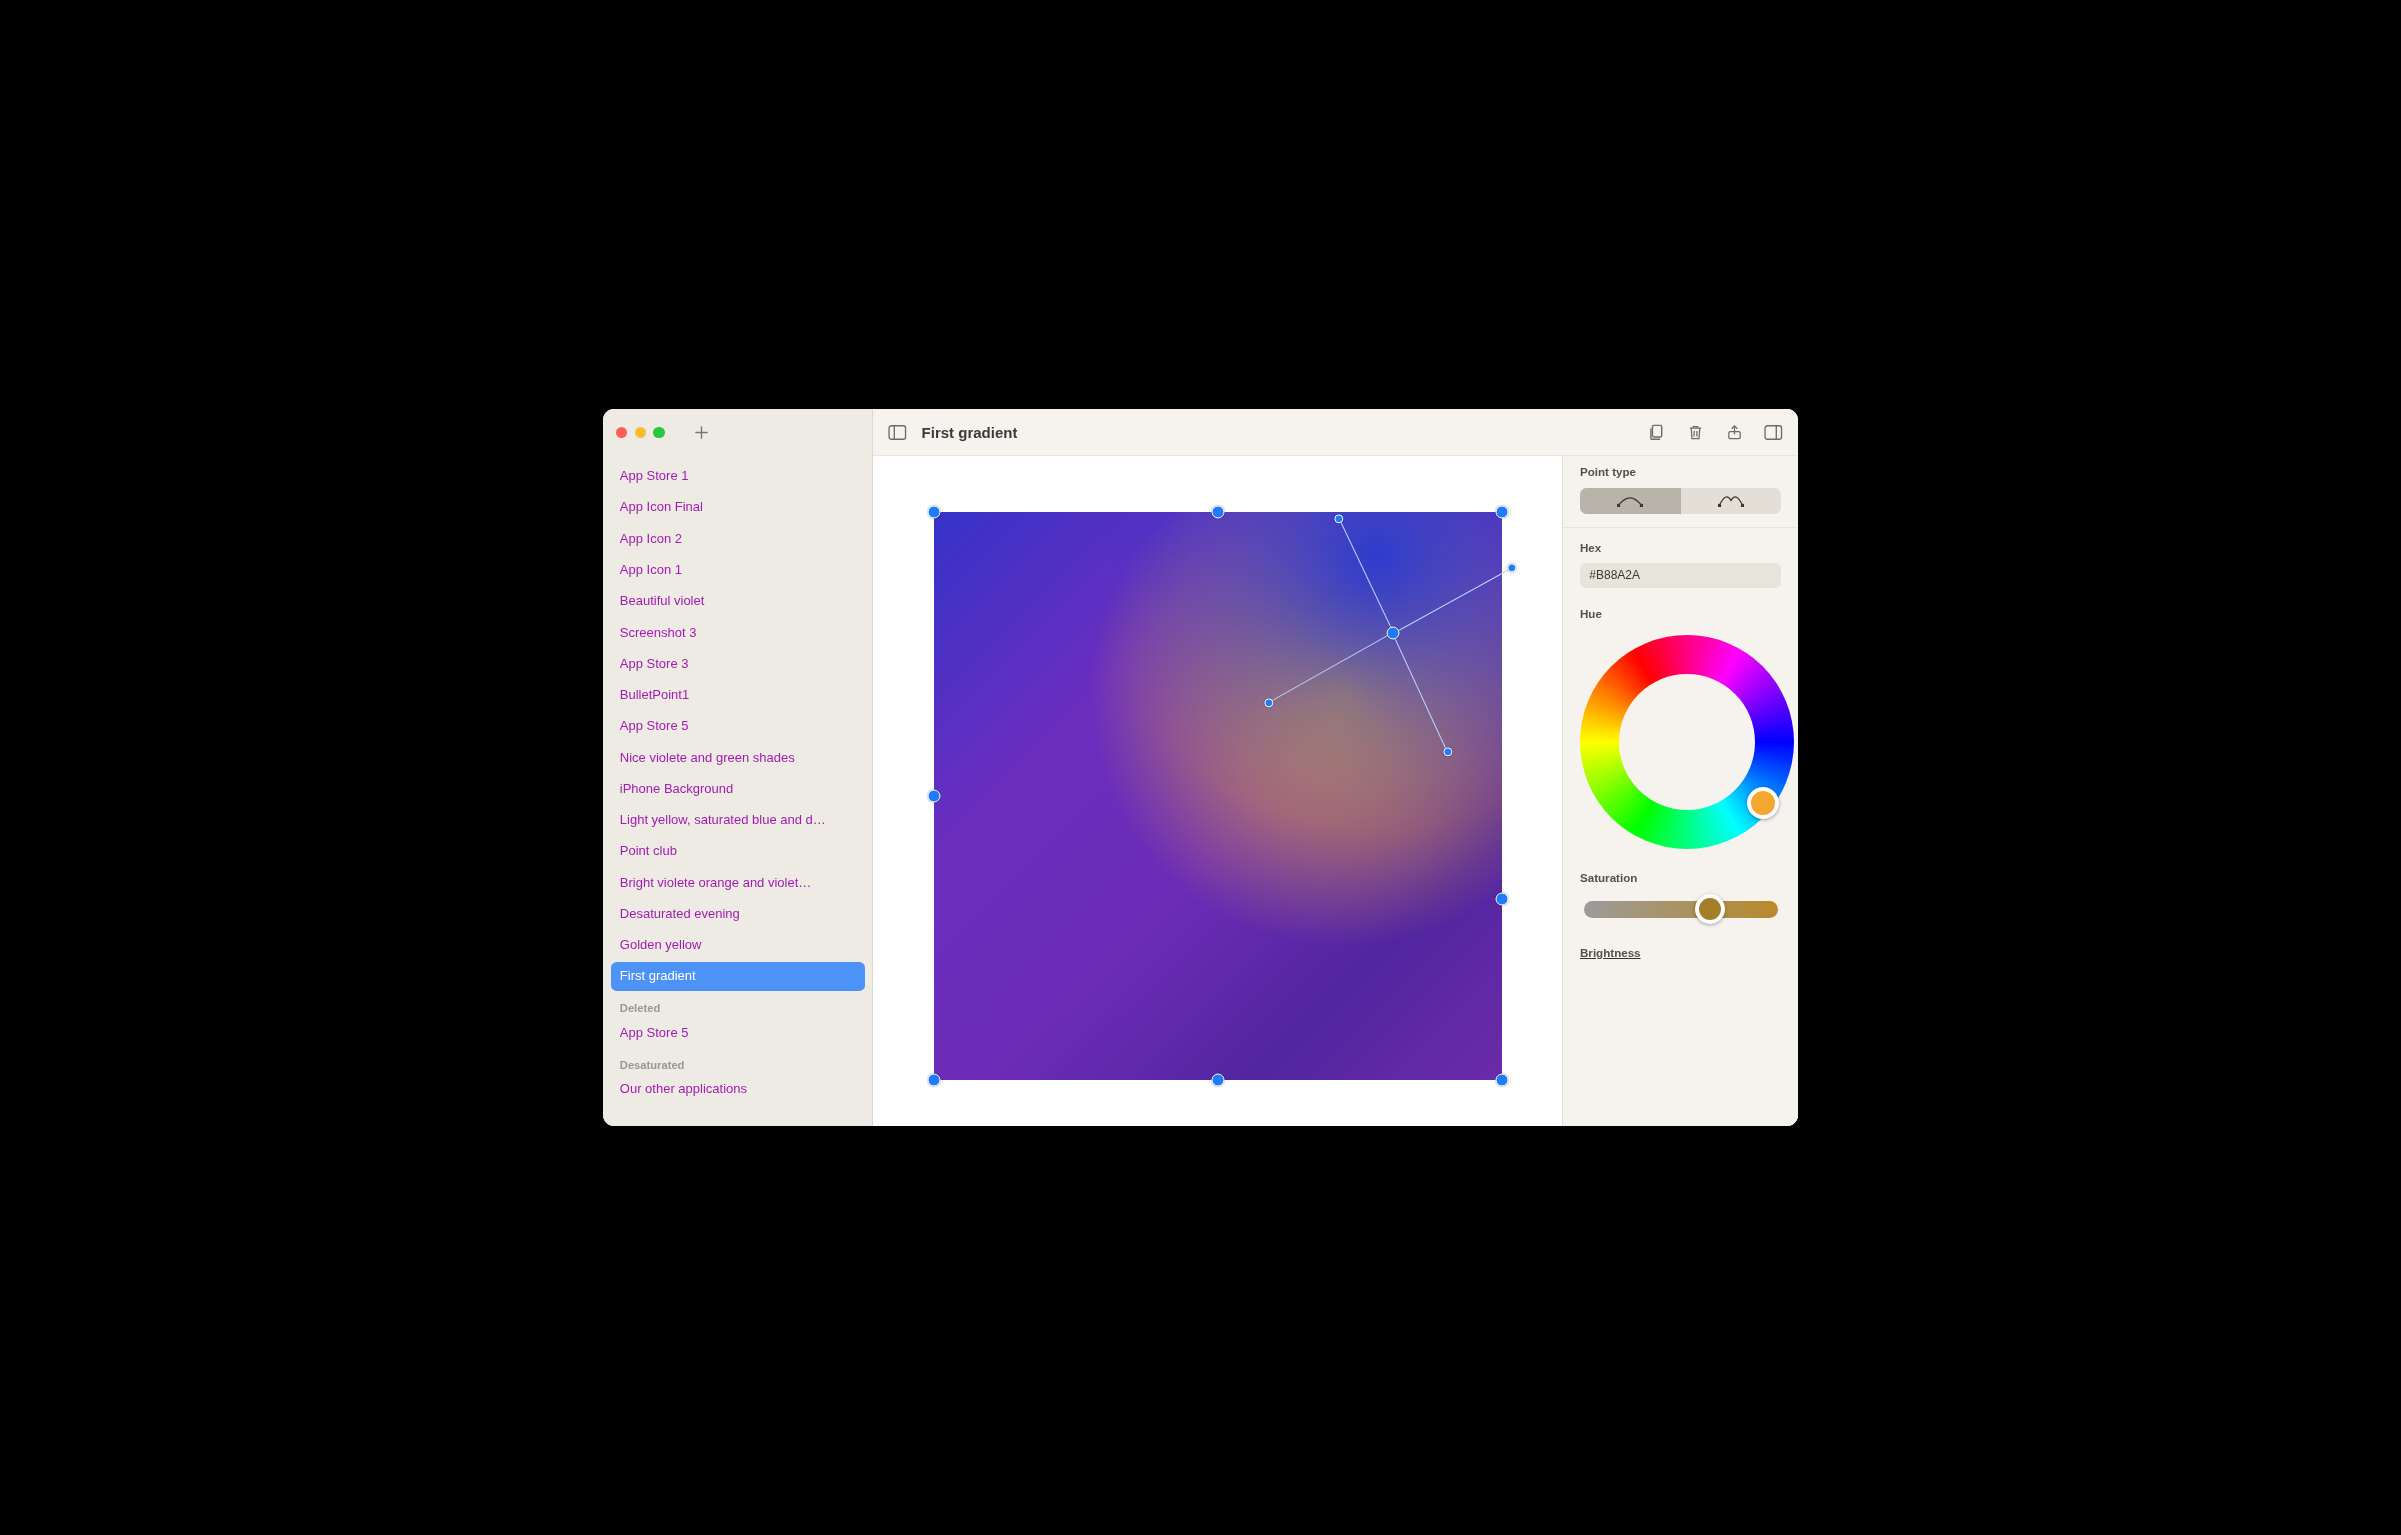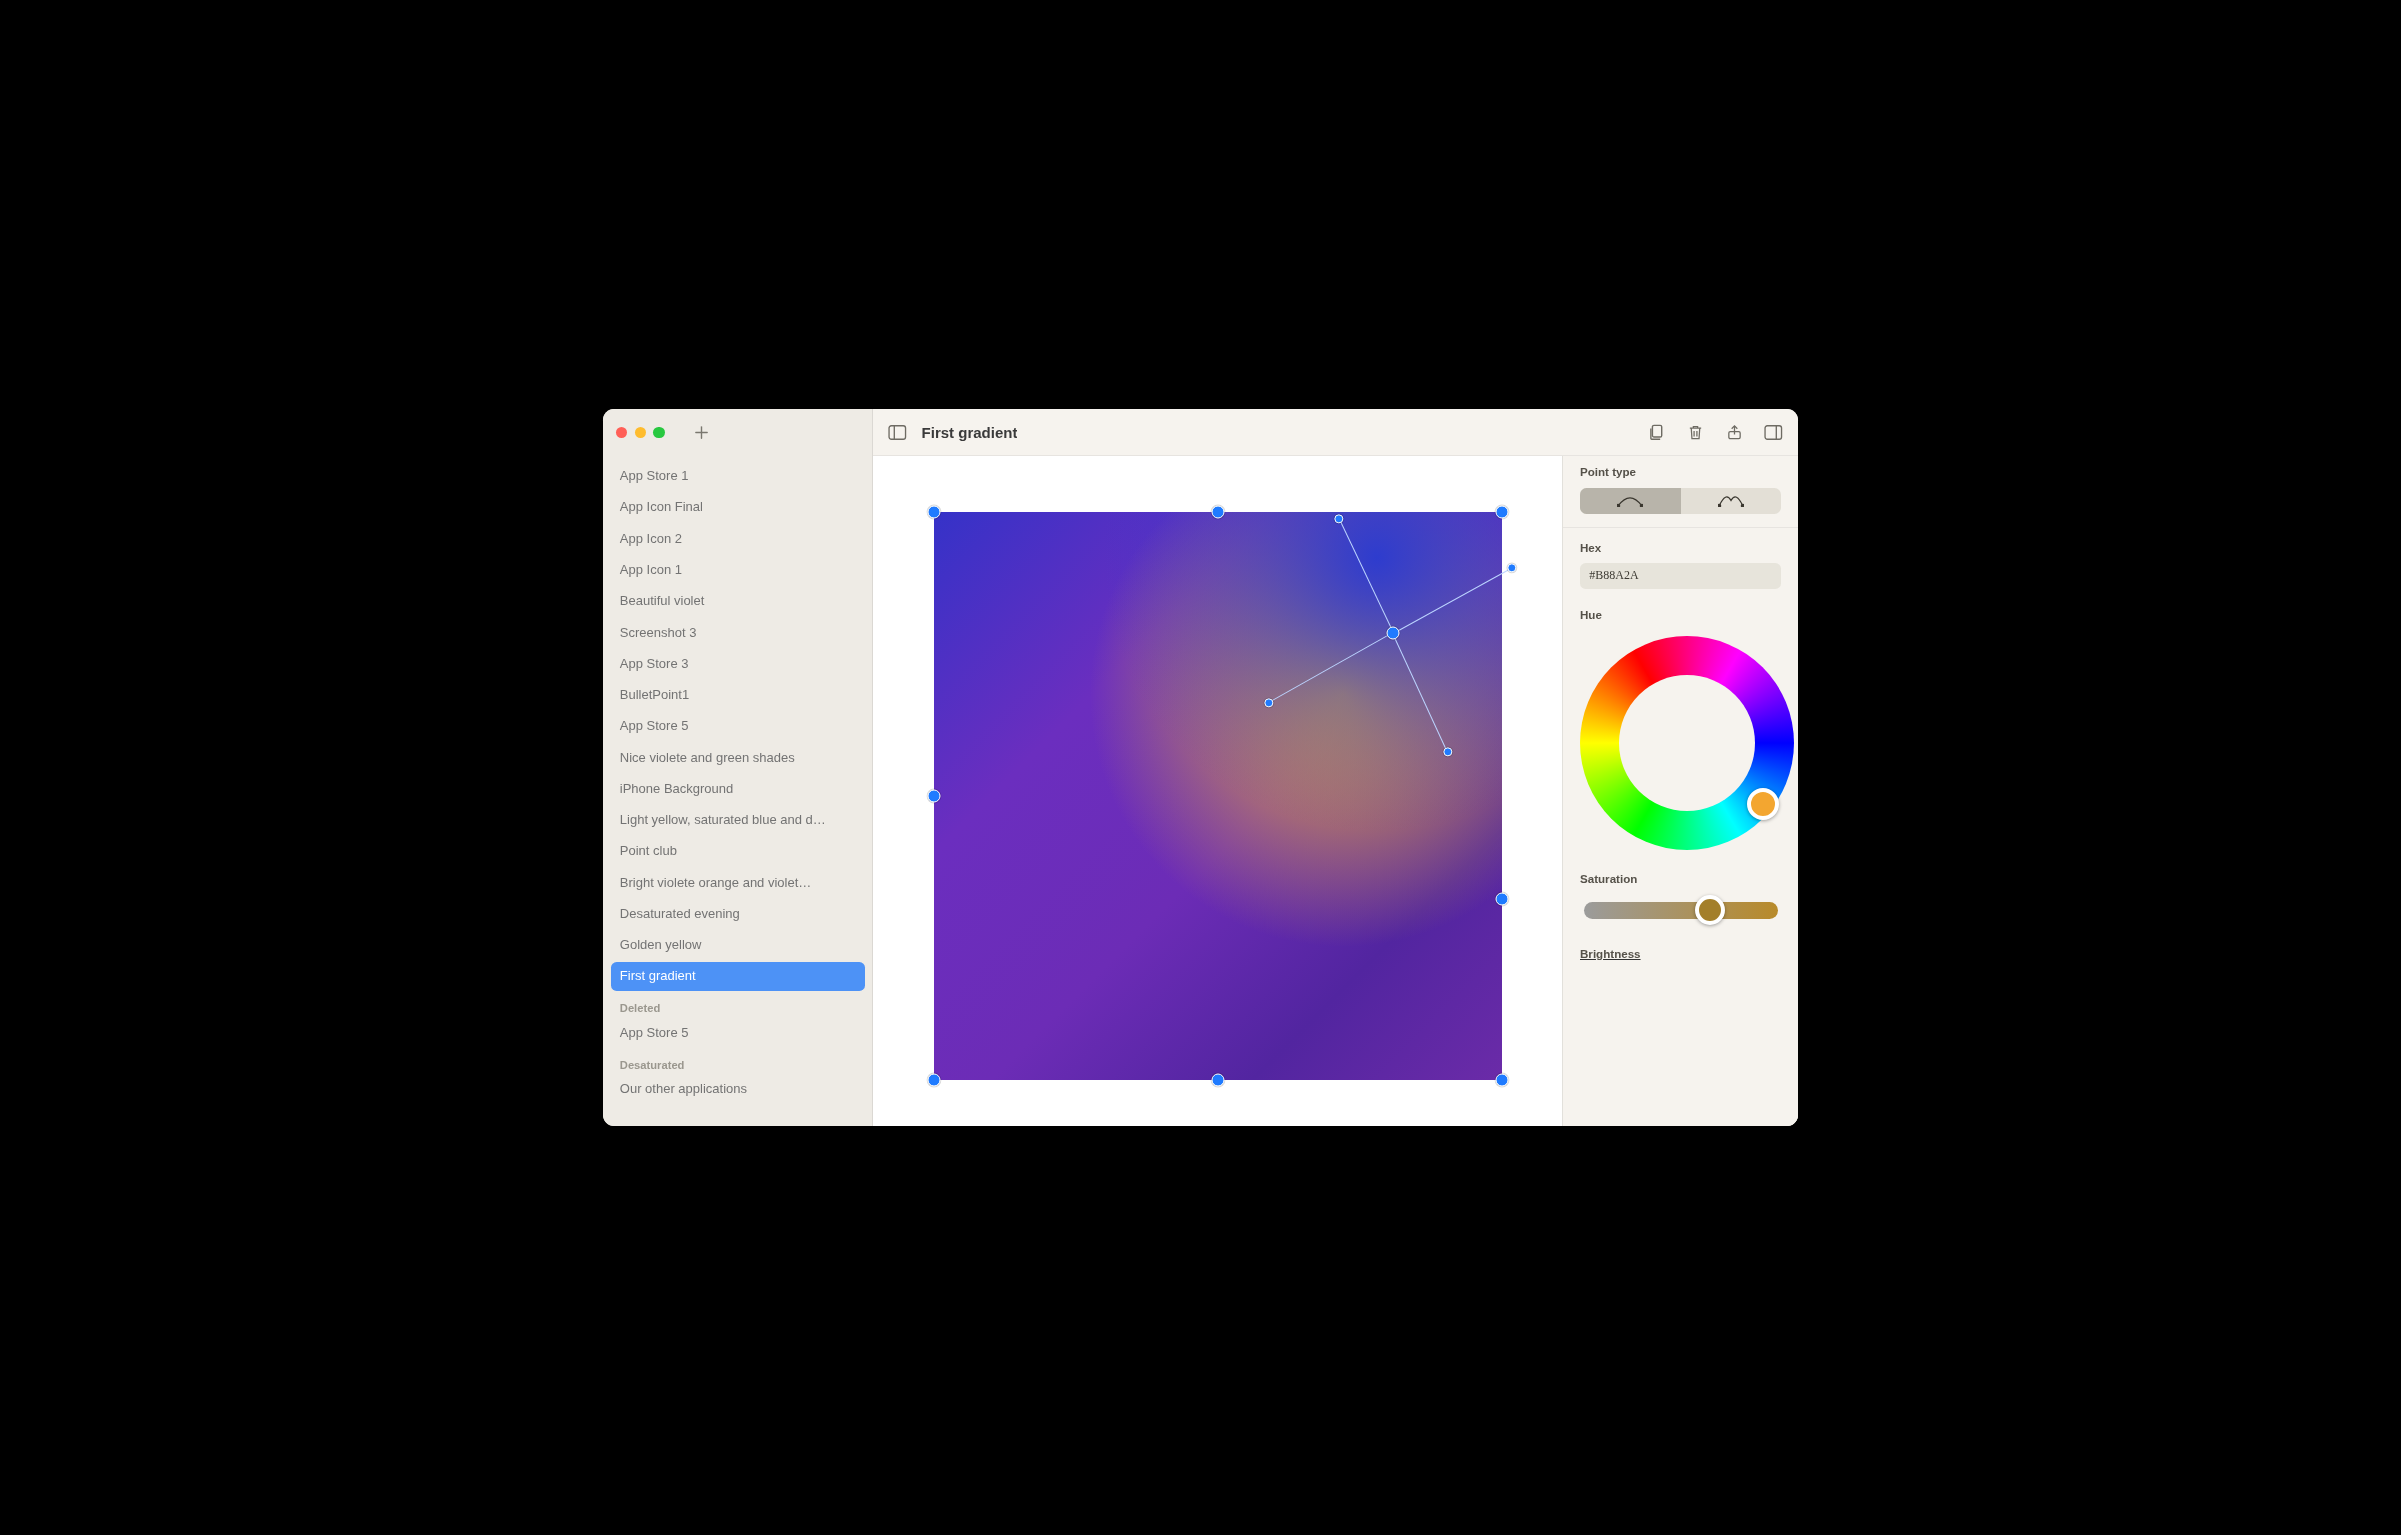--- a/index.html
+++ b/index.html
@@ -41,21 +41,21 @@
   .traffic { display:flex; gap:7.5px; margin-right: 15px;}
   .dot { width:11.2px; height:11.2px; border-radius:50%; }
   .dot.red { background:#ff5f57; }
   .dot.yellow { background:#febc2e; }
   .dot.green { background:#28c840; }
   .plus-btn { margin-left: 5.6px; color:#7a776f; font-size:18.6px; line-height:1; cursor:pointer; }
   .list { flex:1; overflow:auto; padding: 5.6px 7.5px 11.2px 7.5px; }
   .list-item {
     padding: 5.6px 9.3px;
     border-radius: 5.6px;
-    color:#737373;
+    color:#a21caf;
     font-size:13px;
     white-space: nowrap;
     overflow:hidden;
     text-overflow: ellipsis;
     cursor: default;
     line-height: 1.4;
     margin-bottom: 1.9px;
   }
   .list-item.selected { background:#4d92f6; color:#fff; }
   .section-label {
@@ -159,21 +159,20 @@
   }
   .seg.active { background:#b8b4aa; }
   .hex-field {
     background:#e7e4db;
     border-radius:5.6px;
     padding:5.6px 9.3px;
     font-size:12px;
     color:#3d3a33;
     cursor:text;
     margin-top: 3.7px;
-    font-family: Liberation Serif, serif;
   }
   .hue-wheel-wrap { padding: 5.6px 17px 9.3px 17px; }
   .hue-wheel {
     position:relative;
     width: 214px; height:214px;
     margin: 0 auto;
   }
   .hue-ring {
     position:absolute; inset:0;
     border-radius:50%;

